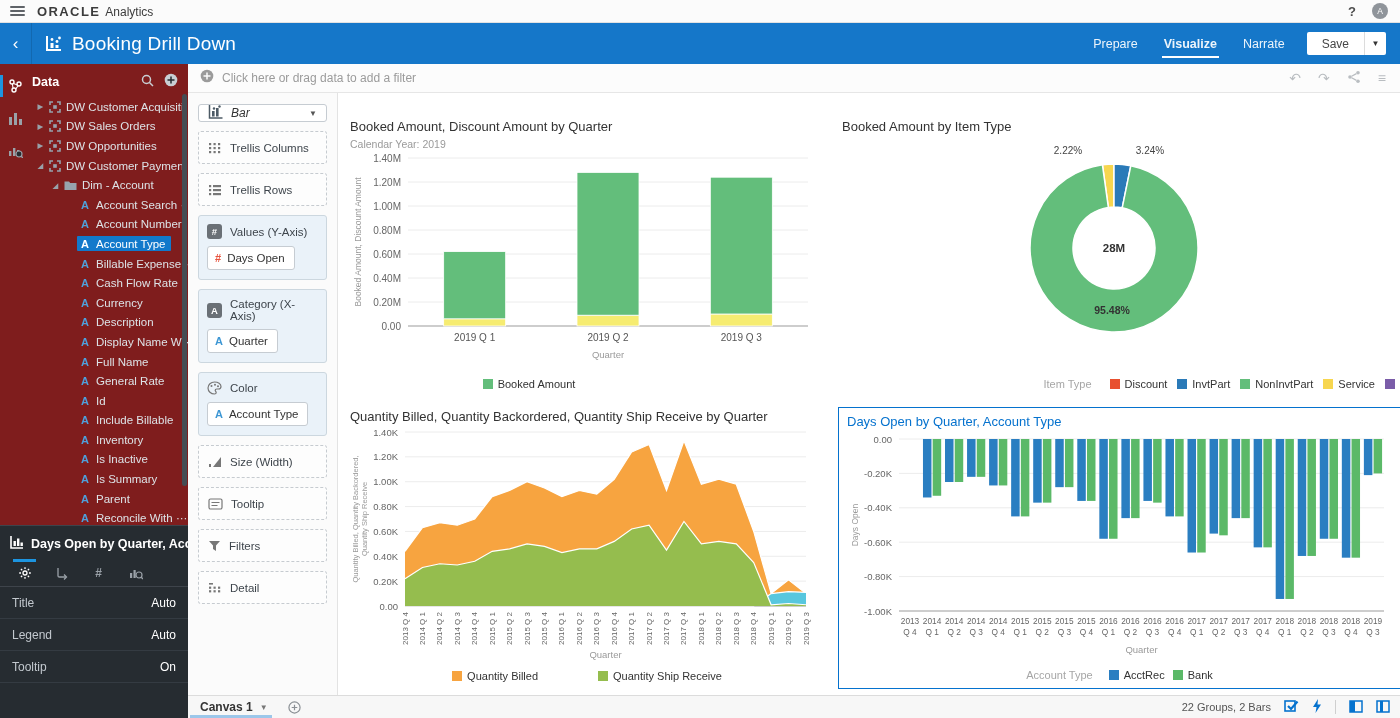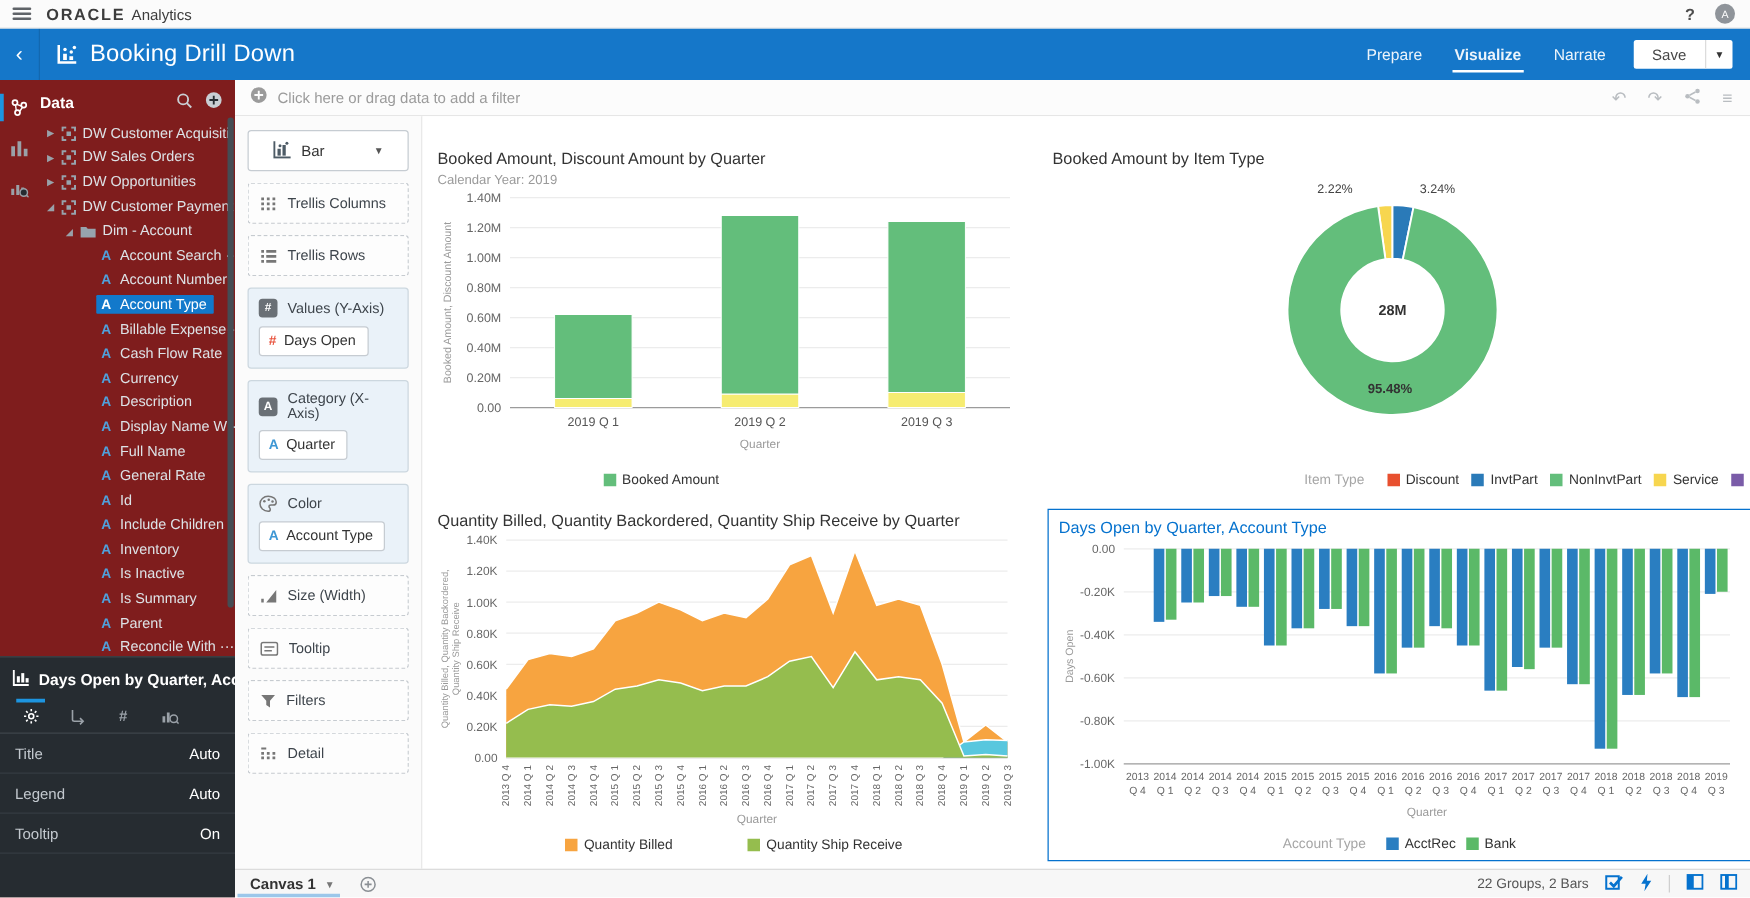--- a/index.html
+++ b/index.html
@@ -64,21 +64,21 @@
   .content { flex:1; display:flex; flex-direction:column; min-width:0; }
   .filter-bar { height:29px; flex:none; border-bottom:1px solid #e6e6e6; background:#fcfcfc; display:flex; align-items:center; padding:0 14px 0 12px; gap:8px; }
   .filter-text { color:#9b9b9b; font-size:12px; }
   .filter-icons { margin-left:auto; display:flex; gap:17px; align-items:center; color:#b9bdc1; font-size:14px; }
   .filter-icons .glyph { line-height:1; }
 
   .workspace { flex:1; display:flex; min-height:0; }
 
   
   .grammar { width:150px; flex:none; border-right:1px solid #e3e3e3; background:#fbfbfb; padding:11px 10px; display:flex; flex-direction:column; gap:9px; overflow:hidden; }
-  .viz-select { height:33px; background:#fff; border:1px solid #c6ccd2; border-radius:3px; display:flex; align-items:center; padding:0 19px; gap:8px; font-size:12px; color:#333; cursor:pointer; }
+  .viz-select { height:18px; background:#fff; border:1px solid #c6ccd2; border-radius:3px; display:flex; align-items:center; padding:0 9px; gap:8px; font-size:12px; color:#333; cursor:pointer;font-style:italic; }
   .viz-select .caret { margin-left:auto; font-size:8px; color:#555; }
   .zone { border-radius:3px; font-size:11.5px; color:#3e454c; }
   .zone.empty { border:1px dashed #c6cbd0; background:#fdfdfd; height:33px; display:flex; align-items:center; padding:0 9px; gap:8px; }
   .zone.filled { border:1px solid #ccd7df; background:#eaf2f9; padding:8px 8px 9px 8px; display:flex; flex-direction:column; gap:7px; }
   .zone-head { display:flex; align-items:center; gap:8px; }
   .zone-pill { background:#fff; border:1px solid #c6ccd2; border-radius:3px; height:24px; display:inline-flex; align-items:center; gap:6px; padding:0 9px 0 7px; font-size:11.5px; color:#333; width:fit-content; cursor:pointer; }
   .pill-glyph { font-weight:bold; font-size:11px; }
   .pill-glyph.measure { color:#e8543f; }
   .pill-glyph.attribute { color:#3e97d4; }
   .zone-badge { width:15px; height:15px; border-radius:3px; background:#6a7076; color:#fff; font-size:9.5px; font-weight:bold; display:flex; align-items:center; justify-content:center; flex:none; }
@@ -331,21 +331,21 @@
               <span class="tree-caret"></span>
               <span class="tree-label-box">
                 <span class="attr-glyph">A</span>
                 <span>Id</span>
               </span>
             </div>
             <div class="tree-row" style="padding-left: 34px;">
               <span class="tree-caret"></span>
               <span class="tree-label-box">
                 <span class="attr-glyph">A</span>
-                <span>Include Children</span>
+                <span>Include Billable</span>
               </span>
             </div>
             <div class="tree-row" style="padding-left: 34px;">
               <span class="tree-caret"></span>
               <span class="tree-label-box">
                 <span class="attr-glyph">A</span>
                 <span>Inventory</span>
               </span>
             </div>
             <div class="tree-row" style="padding-left: 34px;">

